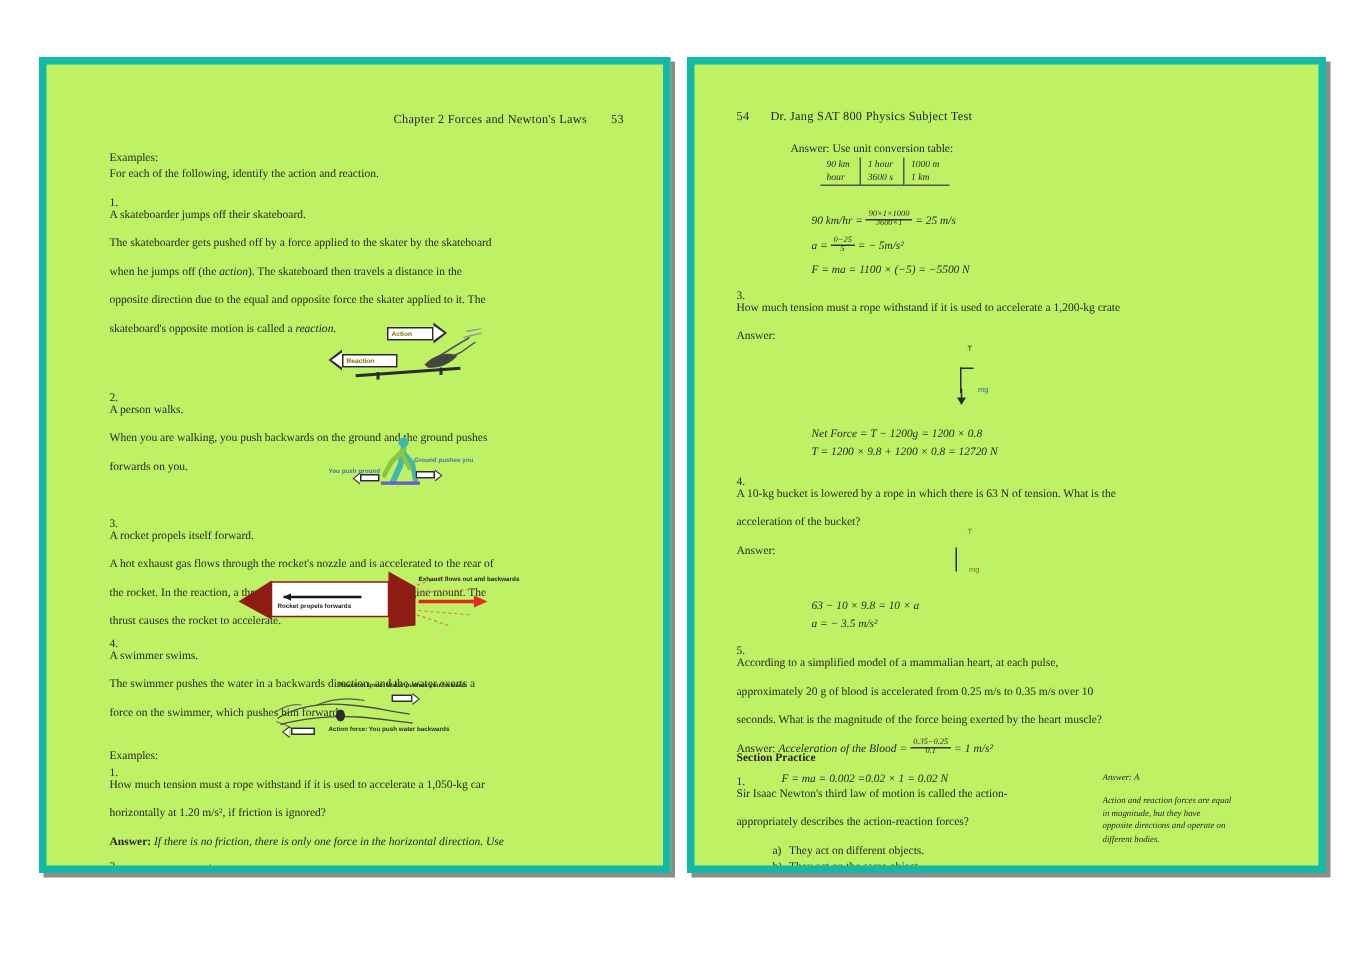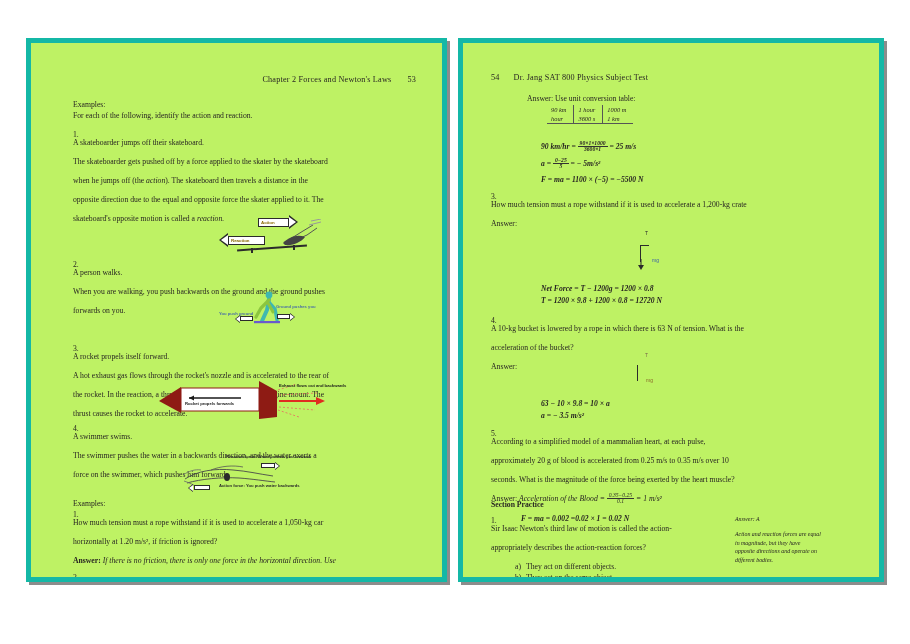--- a/index.html
+++ b/index.html
@@ -33,21 +33,21 @@
   
   .tblock{position:absolute;font-size:7.7px;line-height:11.4px;}
   .tblock p{margin:0;}
   .ital{font-style:italic;}
   .bold{font-weight:bold;}
 
   .numitem{position:absolute;font-size:7.7px;line-height:11.4px;}
   .numitem .num{position:absolute;left:0;top:0;width:13px;text-align:left;}
   .numitem .body{}
 
-  .eqn{font-style:italic;font-size:7.6px;line-height:11px;white-space:nowrap;font-weight:bold;}
+  .eqn{font-style:italic;font-size:7.6px;line-height:11px;white-space:nowrap;}
 
   
   .frac{display:inline-block;vertical-align:middle;text-align:center;
         font-style:italic;line-height:1;position:relative;top:-.5px;}
   .frac .n{display:block;font-size:5.6px;padding:0 2px;}
   .frac .d{display:block;font-size:5.6px;border-top:.8px solid #333;padding:0 2px;}
 
   
   .conv{position:absolute;border-collapse:collapse;font-style:italic;font-size:6.4px;}
   .conv td{

